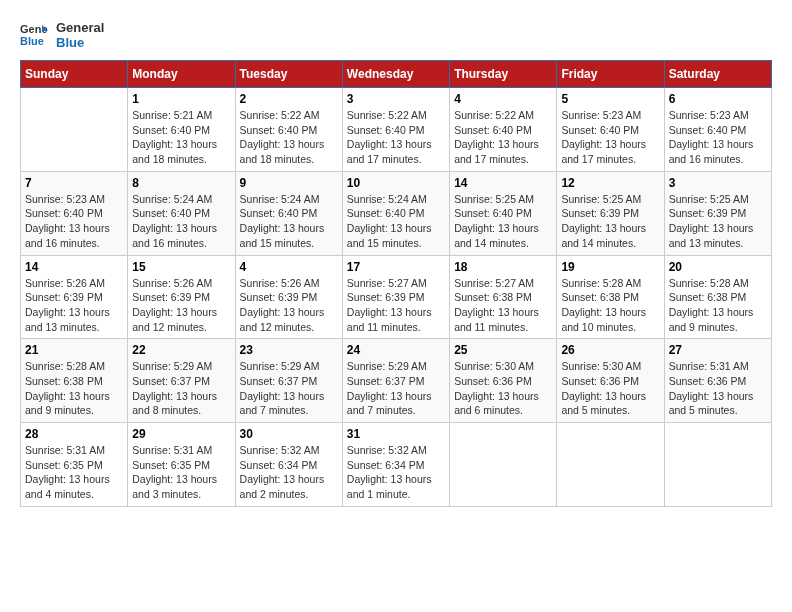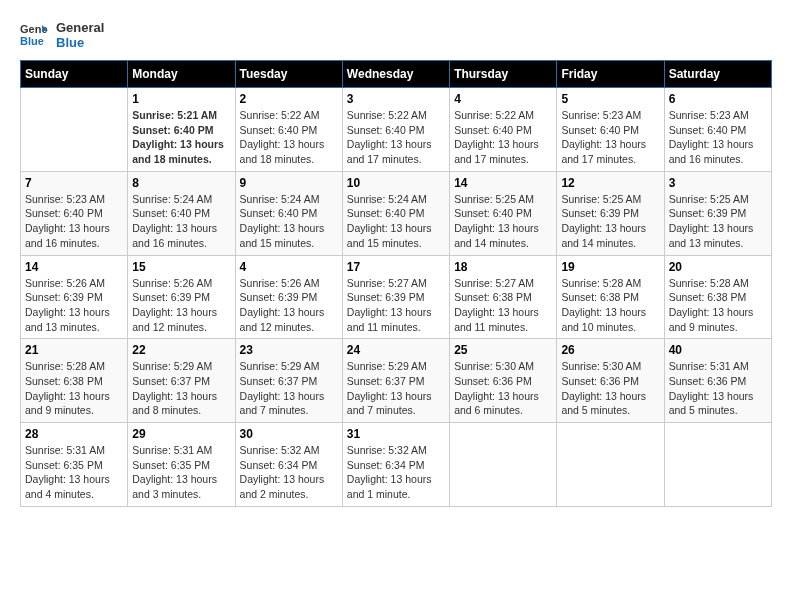--- a/index.html
+++ b/index.html
@@ -37,21 +37,21 @@
       font-size: 15px;
       color: #333;
       font-weight: normal;
     }
     table {
       width: 100%;
       border-collapse: collapse;
       font-size: 11px;
     }
     thead tr th {
-      background-color: #000000;
+      background-color: #b91c1c;
       color: #fff;
       padding: 6px 4px;
       text-align: left;
       font-size: 12px;
       font-weight: bold;
       border: 1px solid #2e6da4;
     }
     tbody tr td {
       border: 1px solid #ccc;
       vertical-align: top;
@@ -109,21 +109,21 @@
         <th>Thursday</th>
         <th>Friday</th>
         <th>Saturday</th>
       </tr>
   </thead>
   <tbody>
   <tr>
         <td class="empty"></td>
         <td>
           <span class="day-num">1</span>
-          <div class="day-detail" style="white-space: pre-line; font-weight: bold;">Sunrise: 5:21 AM
+          <div class="day-detail" style="white-space: pre-line;">Sunrise: 5:21 AM
 Sunset: 6:40 PM
 Daylight: 13 hours
 and 18 minutes.</div>
         </td>
         <td>
           <span class="day-num">2</span>
           <div class="day-detail" style="white-space: pre-line;">Sunrise: 5:22 AM
 Sunset: 6:40 PM
 Daylight: 13 hours
 and 18 minutes.</div>
@@ -296,21 +296,21 @@
 and 6 minutes.</div>
         </td>
         <td>
           <span class="day-num">26</span>
           <div class="day-detail" style="white-space: pre-line;">Sunrise: 5:30 AM
 Sunset: 6:36 PM
 Daylight: 13 hours
 and 5 minutes.</div>
         </td>
         <td>
-          <span class="day-num">40</span>
+          <span class="day-num">27</span>
           <div class="day-detail" style="white-space: pre-line;">Sunrise: 5:31 AM
 Sunset: 6:36 PM
 Daylight: 13 hours
 and 5 minutes.</div>
         </td>
       </tr>
       <tr>
         <td>
           <span class="day-num">28</span>
           <div class="day-detail" style="white-space: pre-line;">Sunrise: 5:31 AM

